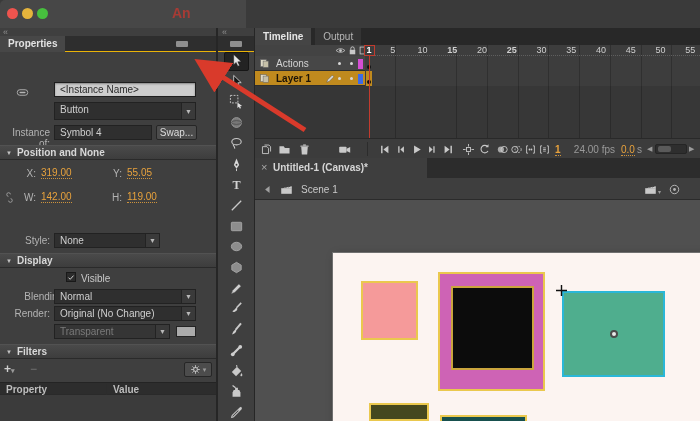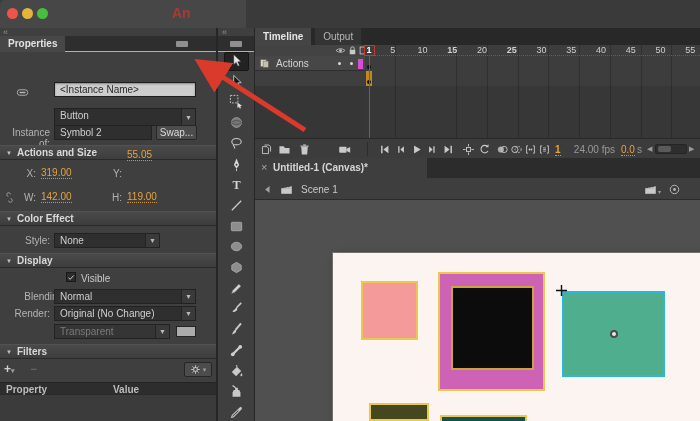--- a/index.html
+++ b/index.html
@@ -73,51 +73,47 @@
     </div>
 
     <div class="r ic" style="left:12px;top:56px;width:20px;height:16px">
         <svg viewBox="0 0 16 16" width="100%" height="100%">
           <rect x="1.6" y="4.6" width="12.8" height="6.8" rx="3.2" fill="none" stroke="#b5b5b5" stroke-width="1.1"></rect>
           <rect x="4.2" y="7" width="7.6" height="2" rx="1" fill="#b5b5b5"></rect>
         </svg>
       </div>
     <div class="r fieldlight" style="left:54px;top:54px;width:142px;height:15px">&lt;Instance Name&gt;</div>
 
-    <div class="r dd" style="left:54px;top:80px;width:142px;height:18px">
+    <div class="r dd" style="left:54px;top:74px;width:142px;height:18px">
       <span>Button</span>
       <span class="arr">▼</span>
     </div>
 
     <div class="r lbl" style="left:0;top:99px;width:50px">Instance of:</div>
-    <div class="r dd" style="left:54px;top:97px;width:98px;height:15px">Symbol 2</div>
+    <div class="r dd" style="left:54px;top:97px;width:98px;height:15px">Symbol 4</div>
     <div class="r btn" style="left:156px;top:97px;width:41px;height:15px">Swap...</div>
 
     <div class="r secthdr" style="top:117px">
       <span class="tri">▼</span>
-      <span>Actions and Size</span>
+      <span>Position and None</span>
     </div>
     <div class="r lbl" style="left:14px;top:140px;width:22px">X:</div>
     <div class="r hot" style="left:41px;top:139px">319.00</div>
     <div class="r lbl" style="left:100px;top:140px;width:22px">Y:</div>
-    <div class="r hot" style="left:127px;top:121px">55.05</div>
+    <div class="r hot" style="left:127px;top:139px">55.05</div>
     <div class="r ic sm" style="left:3px;top:162px;width:12px;height:14px">
         <svg viewBox="0 0 16 16" width="100%" height="100%">
           <path d="M6.4 6.4 A2.7 2.7 0 1 1 9.4 3.4 M9.6 9.6 A2.7 2.7 0 1 1 6.6 12.6" fill="none" stroke="#a9a9a9" stroke-width="1.2"></path>
         </svg>
       </div>
     <div class="r lbl" style="left:14px;top:164px;width:22px">W:</div>
     <div class="r hot" style="left:41px;top:163px">142.00</div>
     <div class="r lbl" style="left:100px;top:164px;width:22px">H:</div>
     <div class="r hot" style="left:127px;top:163px">119.00</div>
 
-    <div class="r secthdr" style="top:183px">
-      <span class="tri">▼</span>
-      <span>Color Effect</span>
-    </div>
     <div class="r lbl" style="left:0;top:207px;width:50px">Style:</div>
     <div class="r secthdr" style="top:225px">
       <span class="tri">▼</span>
       <span>Display</span>
     </div>
 
     <div class="r dd" style="left:54px;top:205px;width:106px;height:15px">
       <span>None</span>
       <span class="arr">▼</span>
     </div>
@@ -335,20 +331,37 @@
               </svg>
             </span>
             <span class="r" style="left: 21px; top: 2px; font-size: 10px;">Actions</span>
             <span class="r dot" style="left: 83px; top: 6px;"></span>
             <span class="r dot" style="left: 95px; top: 6px;"></span>
             <span class="r" style="left: 103px; top: 2.5px; width: 5px; height: 10px; background: rgb(212, 79, 212);"></span>
           </div>
           <span class="r kdot" style="left: 111.5px; top: 9px;"></span>
         </div>
         <div class="r" style="left: 0px; top: 15px; right: 0px; height: 15px;">
+          <div class="r" style="left: 0px; top: 0px; width: 110px; height: 15px; border-bottom: 1px solid rgb(46, 46, 46); background: rgb(192, 138, 30); color: rgb(29, 20, 6);">
+            <span class="r ic sm" style="left: 3px; top: 1px; width: 13px; height: 13px;">
+              <svg viewBox="0 0 16 16" width="100%" height="100%">
+                <rect x="2.5" y="2.5" width="8" height="10" fill="#ded9c6" stroke="#6b6b6b" stroke-width="0.8"></rect>
+                <rect x="6" y="4.5" width="7.5" height="9" fill="#c6c0a8" stroke="#6b6b6b" stroke-width="0.8"></rect>
+              </svg>
+            </span>
+            <span class="r" style="left: 21px; top: 2px; font-size: 10px; font-weight: bold;">Layer 1</span>
+            <span class="r ic sm" style="left: 69px; top: 1px; width: 12px; height: 12px;">
+              <svg viewBox="0 0 16 16" width="100%" height="100%">
+                <path d="M2.5 13.5 L4 9.8 L10.5 3.2 L12.8 5.5 L6.3 12 Z" fill="#d8d8d8" stroke="#4a4a4a" stroke-width="0.6"></path>
+              </svg>
+            </span>
+            <span class="r dot" style="left: 83px; top: 6px;"></span>
+            <span class="r dot" style="left: 95px; top: 6px;"></span>
+            <span class="r" style="left: 103px; top: 2.5px; width: 5px; height: 10px; background: rgb(61, 107, 232);"></span>
+          </div>
           <div class="r" style="left: 110.5px; top: 0px; width: 6.5px; height: 15px; background: rgb(192, 138, 30);"></div>
           <span class="r kdot" style="left: 111.5px; top: 9px;"></span>
         </div>
       </div>
 
     <div class="r" style="left:108.5px;top:17px;width:11px;height:11px;border:1px solid #c23b2e"></div>
     <div class="r" style="left:113.5px;top:28px;width:1px;height:82px;background:#c23b2e"></div>
 
     <div class="r" style="left:0;top:110px;right:0;height:20px;background:#3c3c3c;border-top:1px solid #292929">
       <span class="r ic" style="left:4px;top:3px;width:14px;height:14px">

